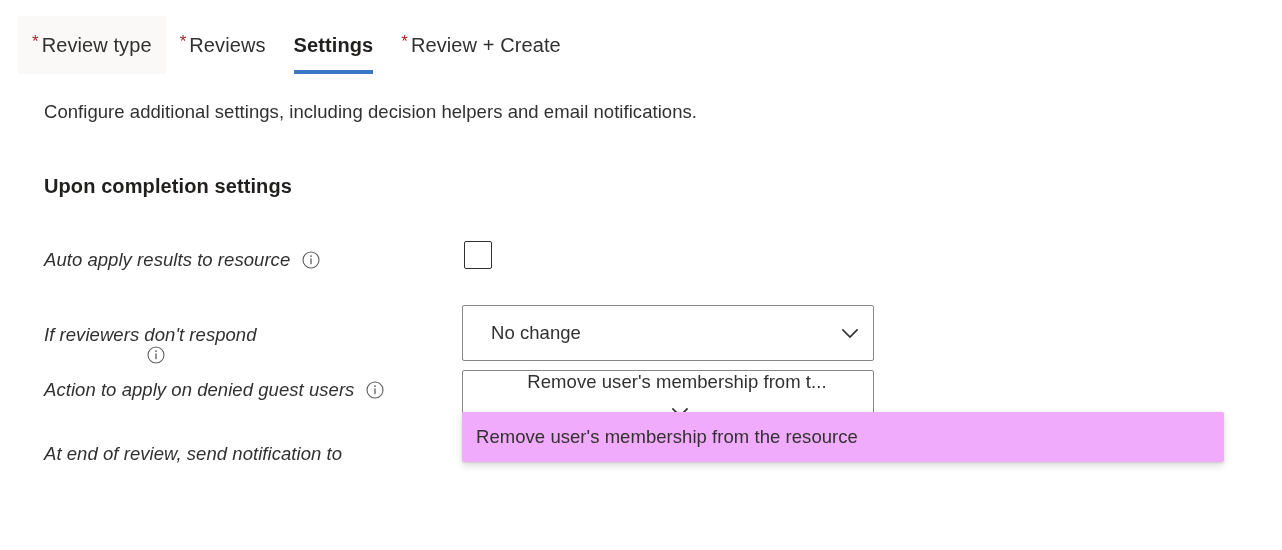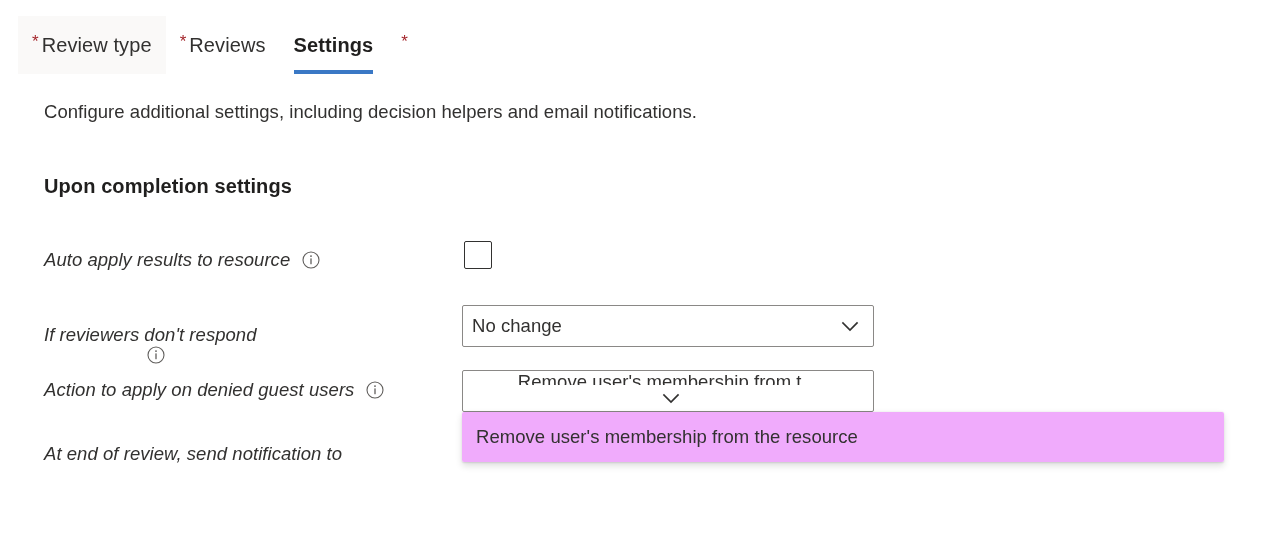--- a/index.html
+++ b/index.html
@@ -127,28 +127,28 @@
     background: #ffffff;
     box-sizing: border-box;
     cursor: pointer;
   }
 
   
   .select {
     position: absolute;
     left: 462px;
     width: 412px;
-    height: 42px;
+    height: 56px;
     border: 1px solid #8a8886;
     border-radius: 2px;
     background: #ffffff;
     box-sizing: border-box;
     display: flex;
     align-items: center;
-    padding: 0 10px 0 9px;
+    padding: 0 10px 0 28px;
     cursor: pointer;
   }
   .select .value {
     font-size: 18.5px;
     color: #323130;
     white-space: nowrap;
     overflow: hidden;
     flex: 1 1 auto;
     letter-spacing: 0.05px;
   }
@@ -205,20 +205,21 @@
     <span class="tab-label">Reviews</span>
   </div>
 
   <div class="tab active">
     <span class="tab-label">Settings</span>
     <span class="underline"></span>
   </div>
 
   <div class="tab">
     <span class="req">*</span>
+    <span class="tab-label">Review + Create</span>
   </div>
 
 </div>
 
 <div class="intro">Configure additional settings, including decision helpers and email notifications.</div>
 <div class="section-heading">Upon completion settings</div>
 
 <div class="form-row" id="row-auto-apply">
   <span class="row-label">Auto apply results to resource</span>
   <span class="info-icon">

